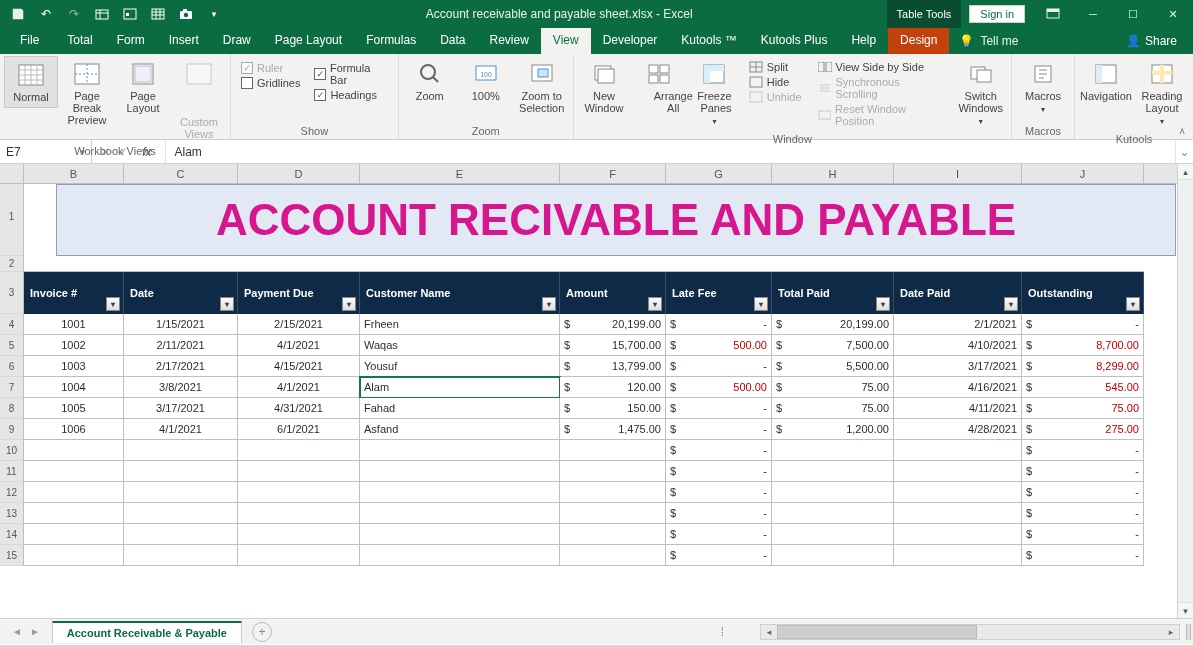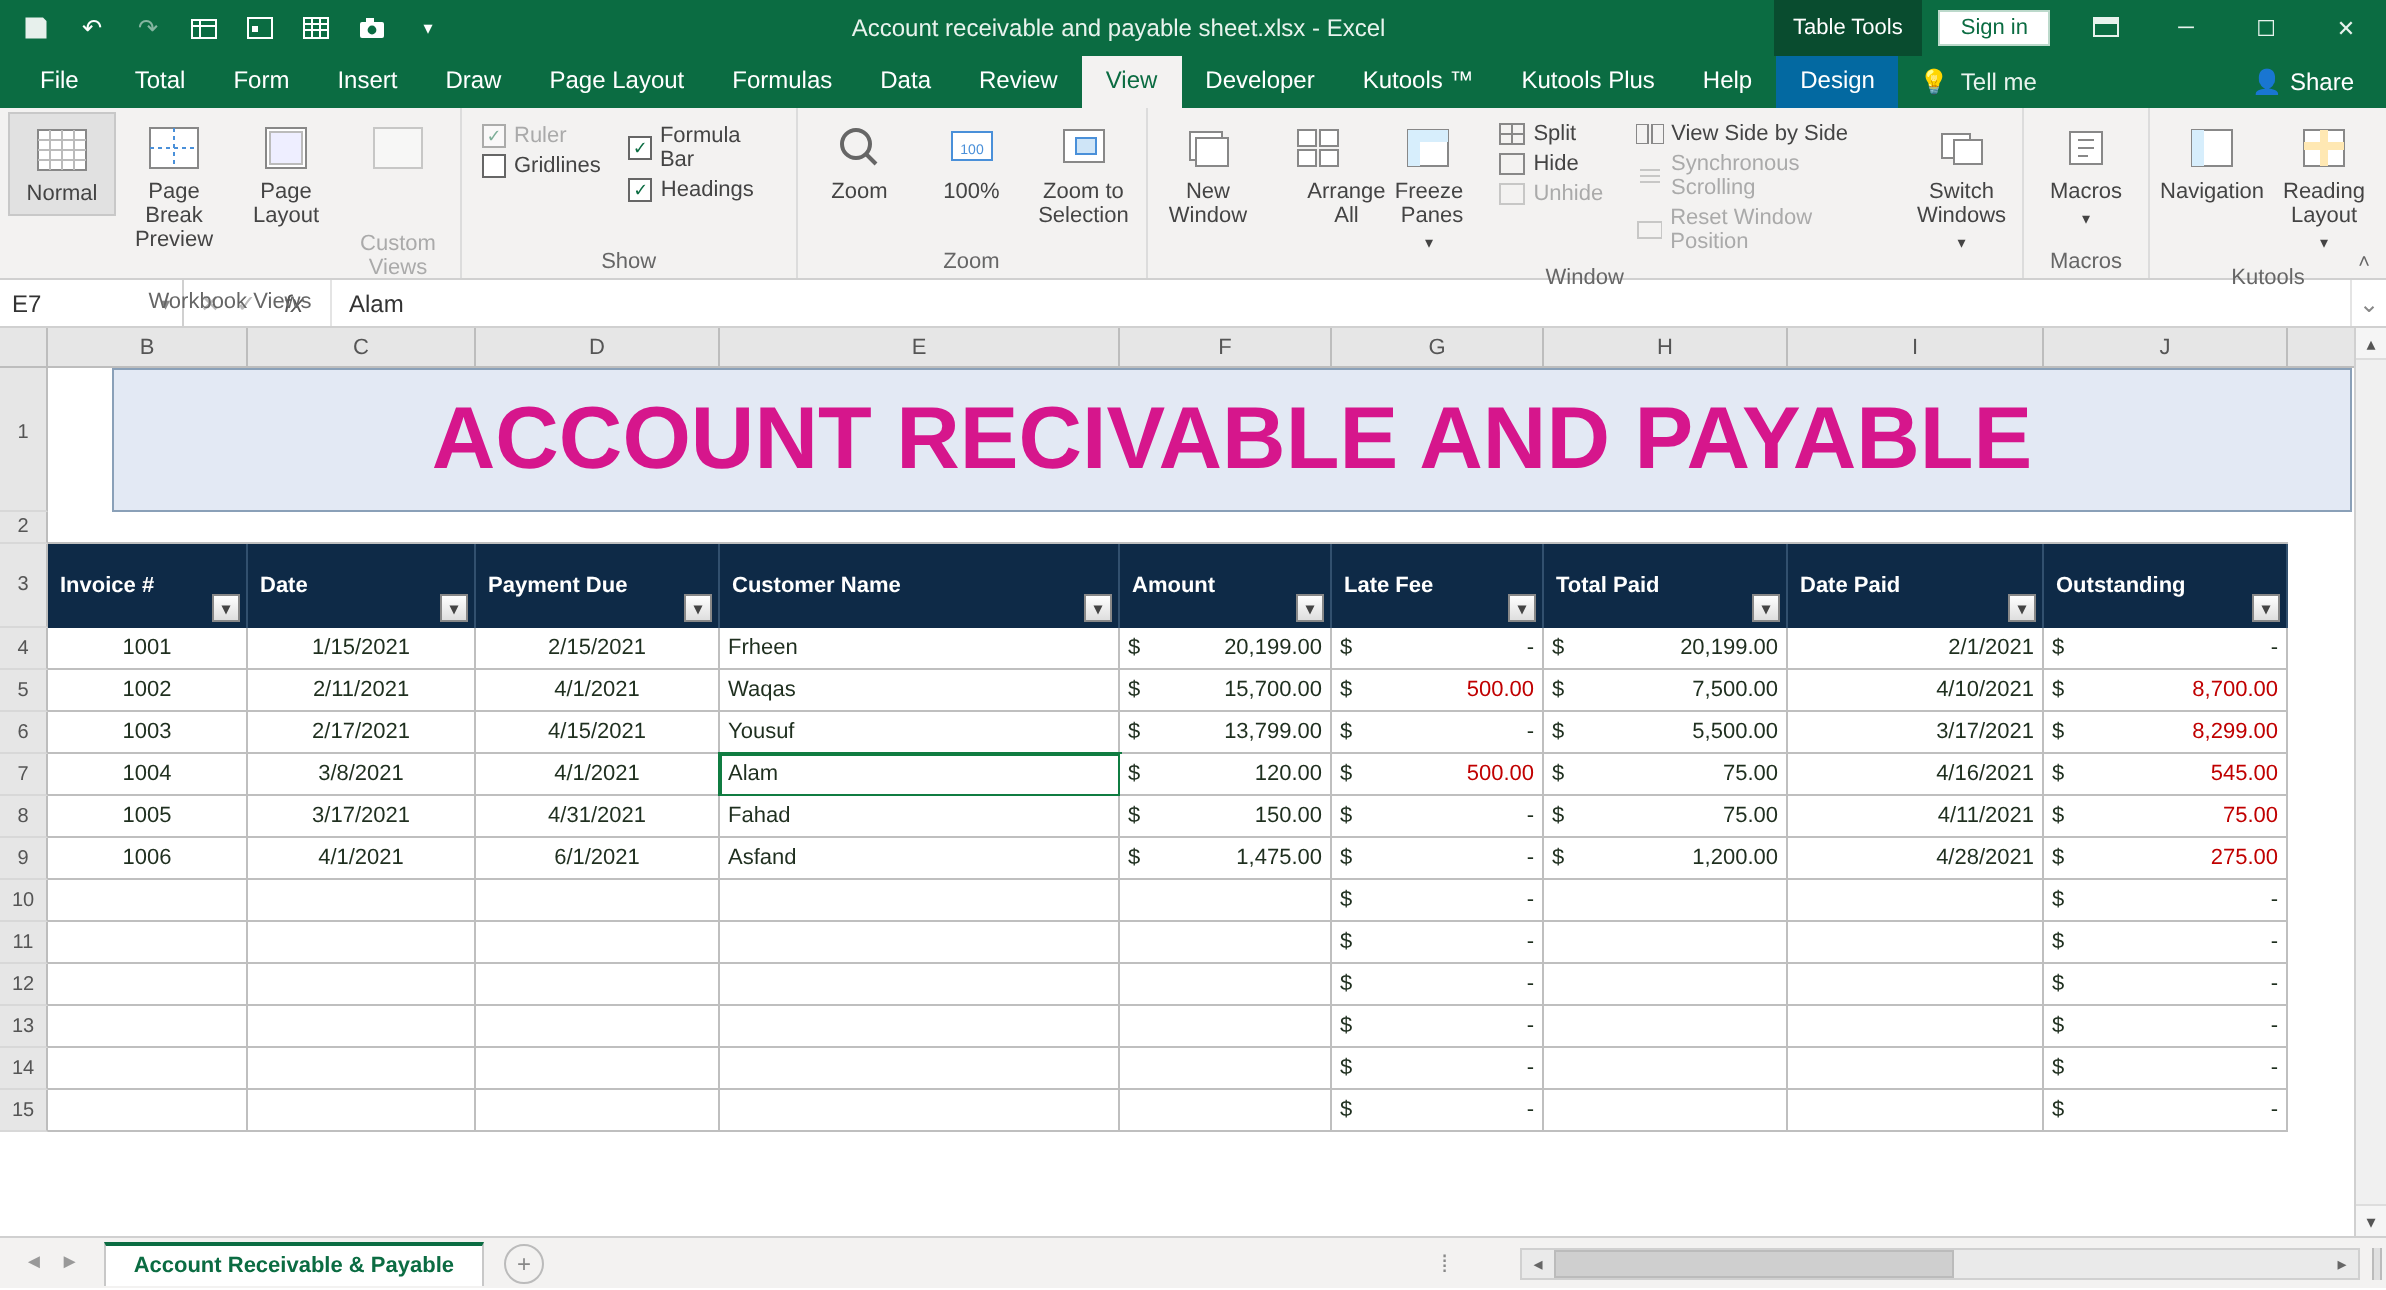--- a/index.html
+++ b/index.html
@@ -13,21 +13,21 @@
 .titlebar-right { display: flex; align-items: center; gap: 0; }
 .tabletools { background: #094c2f; padding: 4px 10px; height: 28px; display: flex; align-items: center; font-size: 11px; }
 .signin { background: #fff; color: #0b6c42; padding: 2px 10px; margin: 0 8px; font-size: 11px; border:1px solid #bcd9cb;}
 .win-btn { width: 40px; height: 28px; display: flex; align-items: center; justify-content: center; color: #e8f3ed; font-size: 11px;}
 
 
 .menutabs { height: 26px; background: #0b6c42; display: flex; align-items: stretch; color: #fff; padding: 0 4px; }
 .menutabs .tab { padding: 5px 12px; font-size: 12px; }
 .menutabs .tab.file { background: #0b6c42; padding: 5px 16px;}
 .menutabs .tab.active { background: #f3f2f1; color: #0b6c42; }
-.design-tab { background: #0369a1; }
+.design-tab { background: #c2410c; }
 .tellme { display: flex; align-items: center; gap: 6px; padding: 0 10px; color: #e8f3ed; }
 .share { margin-left: auto; display: flex; align-items: center; gap: 4px; padding: 0 12px; }
 
 
 .ribbon { height: 86px; background: #f3f2f1; border-bottom: 1px solid #d0d0d0; display: flex; position: relative;}
 .rgroup { border-right: 1px solid #dcdcdc; display: flex; flex-direction: column; justify-content: space-between; padding: 2px 4px 0 4px; }
 .rgroup-body { display: flex; align-items: flex-start; gap: 2px; flex: 1; }
 .rgroup-label { text-align: center; font-size: 11px; color: #666; padding: 1px 0 2px; }
 .bigbtn { width: 54px; display: flex; flex-direction: column; align-items: center; justify-content: flex-start; padding: 4px 2px; font-size: 11px; text-align: center; line-height: 12px; color: #444; gap: 2px;}
 .bigbtn.disabled { color: #aaa; gap: 28px; }

